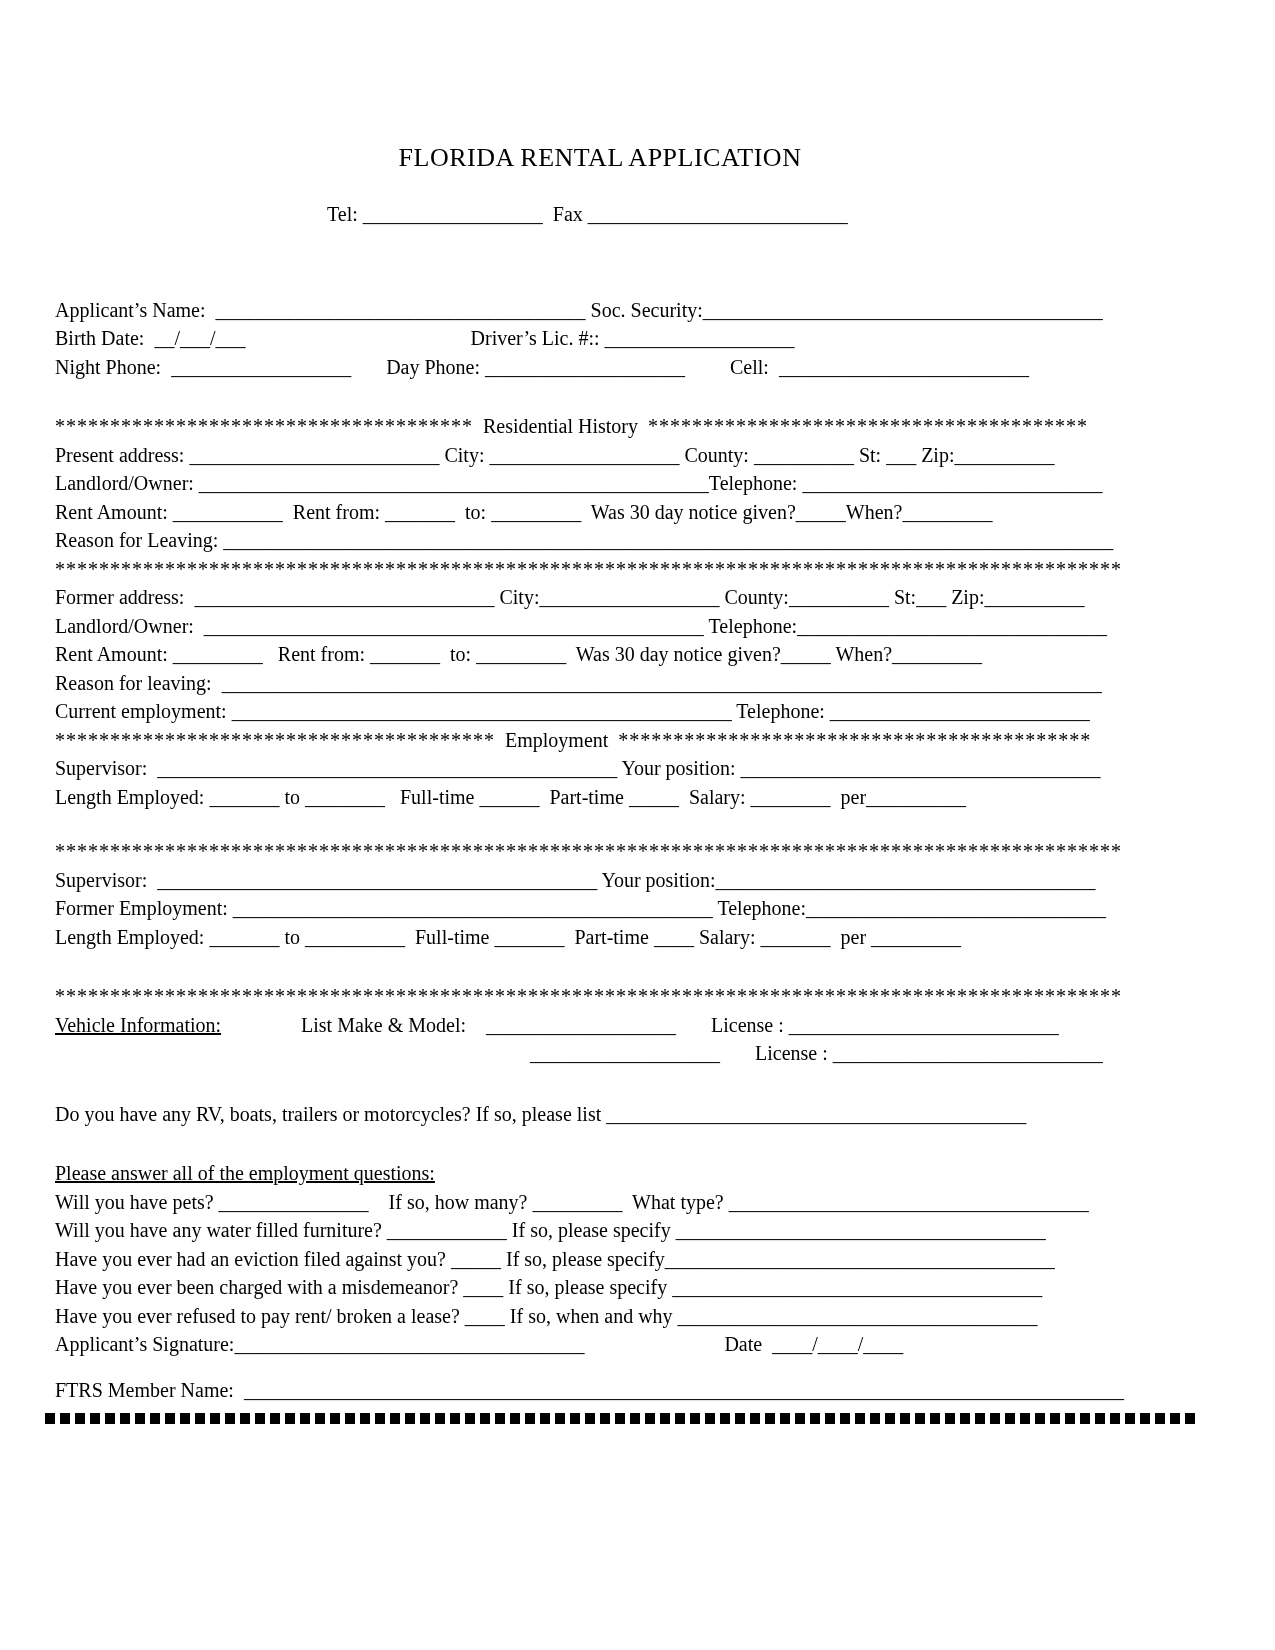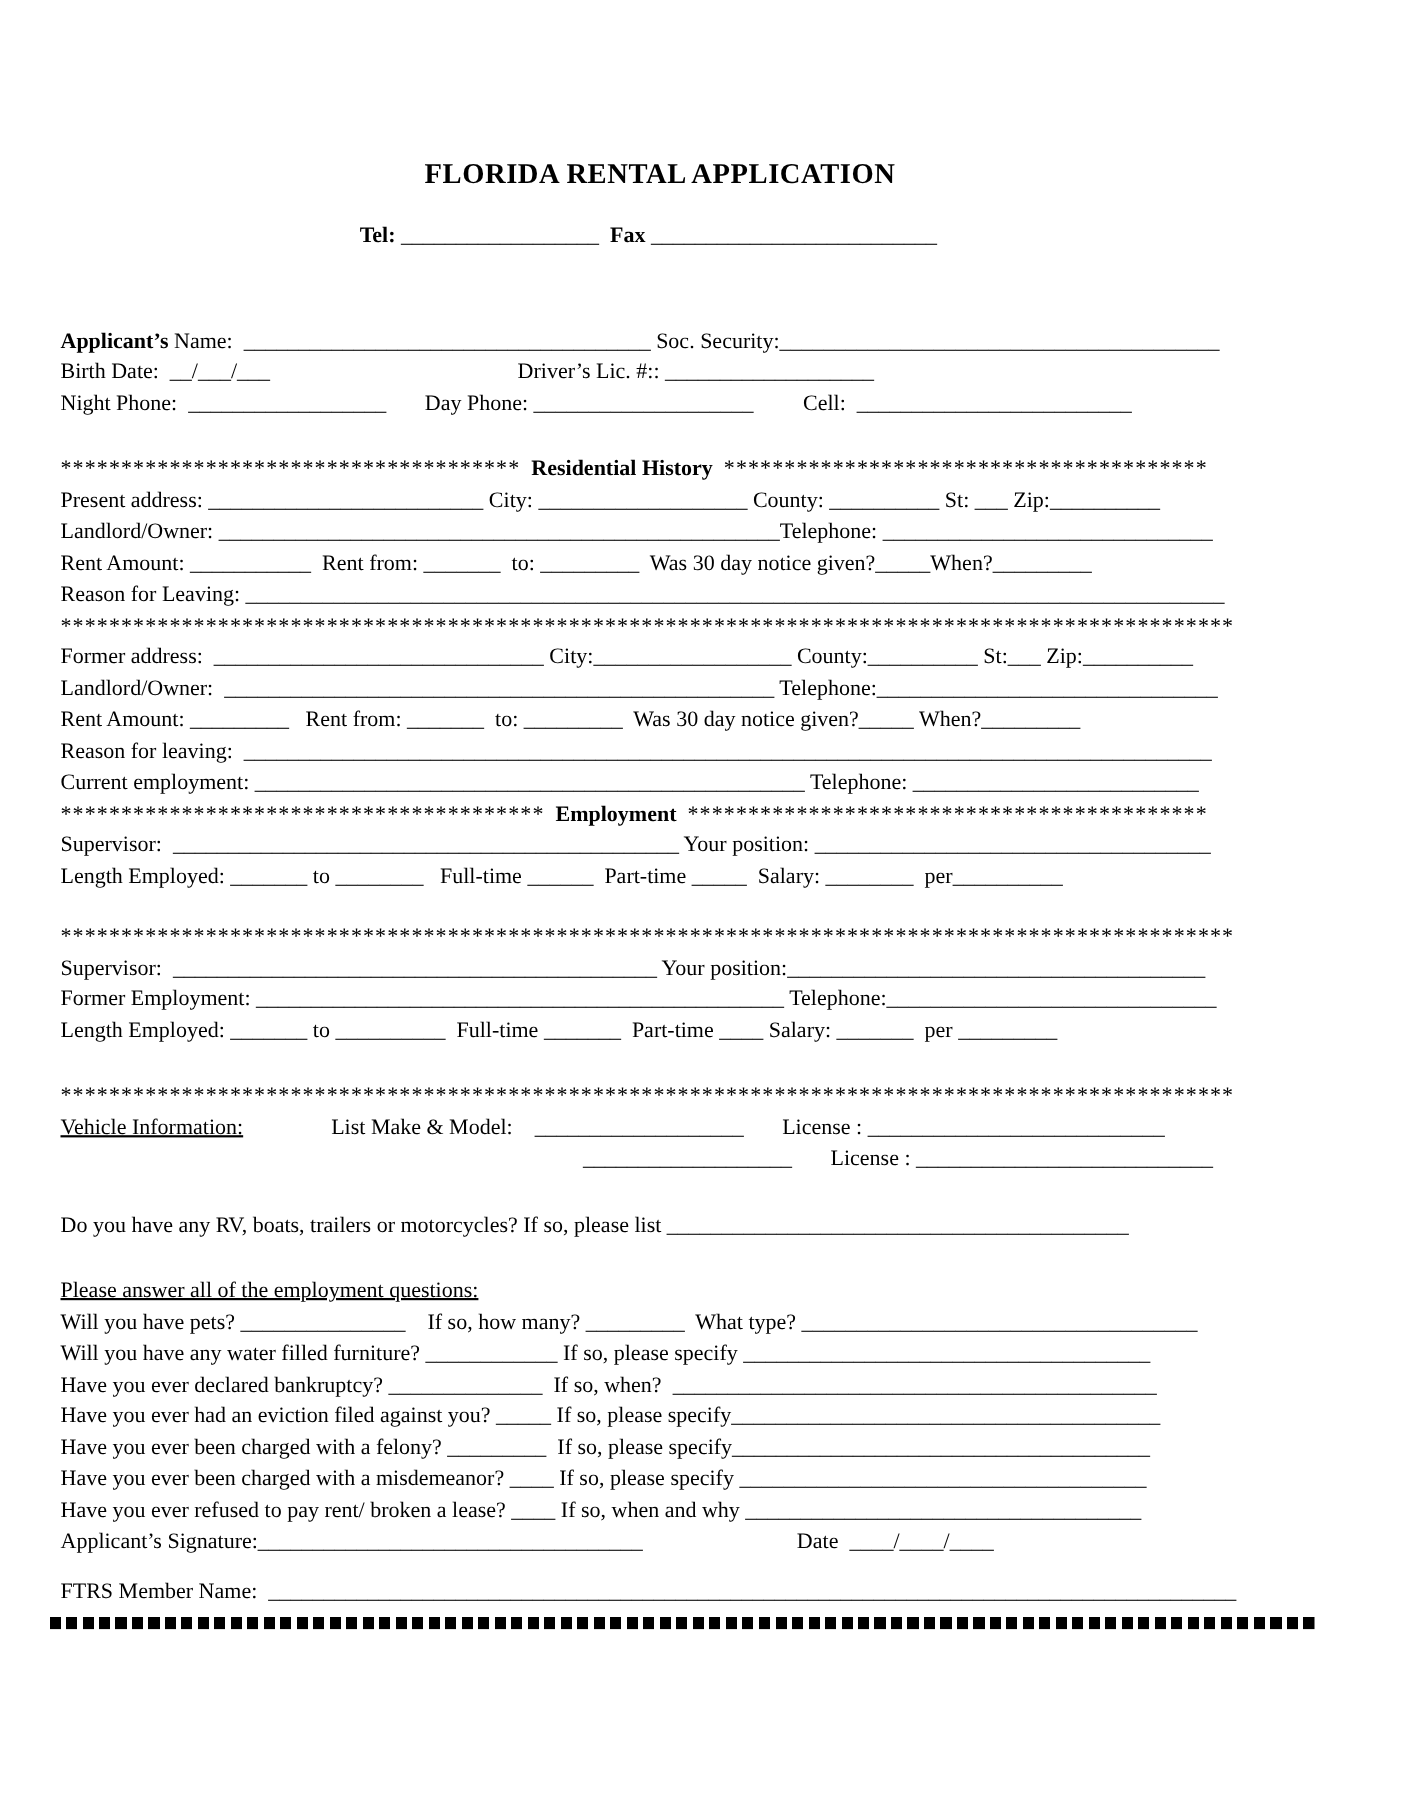--- a/index.html
+++ b/index.html
@@ -21,21 +21,21 @@
     font-size: 20px;
     color: #000000;
     background: #ffffff;
   }
   .line {
     white-space: pre;
     height: 28.5px;
     line-height: 28.5px;
     overflow: visible;
   }
-  .seg-b  { font-weight: bold; }
+  .seg-b  { font-weight: normal; }
   .seg-u  { text-decoration: underline; }
   .seg-st { letter-spacing: 1px; }
 
   
   [data-name="page-title"] {
     text-align: center;
     font-size: 26px;
     font-weight: bold;
     height: 36px;
     line-height: 36px;
@@ -85,21 +85,19 @@
     <div data-name="supervisor-line-former" class="line"><span class="seg-n" data-name="label-text">Supervisor:  </span><span class="seg-n" data-name="blank-field">____________________________________________</span><span class="seg-n" data-name="label-text"> Your position:</span><span class="seg-n" data-name="blank-field">______________________________________</span></div>
     <div data-name="former-employment-line" class="line"><span class="seg-n" data-name="label-text">Former Employment: </span><span class="seg-n" data-name="blank-field">________________________________________________</span><span class="seg-n" data-name="label-text"> Telephone:</span><span class="seg-n" data-name="blank-field">______________________________</span></div>
     <div data-name="length-employed-line-former" class="line"><span class="seg-n" data-name="label-text">Length Employed: </span><span class="seg-n" data-name="blank-field">_______</span><span class="seg-n" data-name="label-text"> to </span><span class="seg-n" data-name="blank-field">__________</span><span class="seg-n" data-name="label-text">  Full-time </span><span class="seg-n" data-name="blank-field">_______</span><span class="seg-n" data-name="label-text">  Part-time </span><span class="seg-n" data-name="blank-field">____</span><span class="seg-n" data-name="label-text"> Salary: </span><span class="seg-n" data-name="blank-field">_______</span><span class="seg-n" data-name="label-text">  per </span><span class="seg-n" data-name="blank-field">_________</span></div>
     <div data-name="vehicle-separator" class="line"><span class="seg-st" data-name="asterisk-run">*************************************************************************************************</span></div>
     <div data-name="vehicle-information-line" class="line"><span class="seg-u" data-name="label-text">Vehicle Information:</span><span class="seg-n" data-name="spacer">                </span><span class="seg-n" data-name="label-text">List Make &amp; Model:    </span><span class="seg-n" data-name="blank-field">___________________</span><span class="seg-n" data-name="spacer">       </span><span class="seg-n" data-name="label-text">License : </span><span class="seg-n" data-name="blank-field">___________________________</span></div>
     <div data-name="vehicle-license-line-2" class="line"><span class="seg-n" data-name="spacer">                                                                                               </span><span class="seg-n" data-name="blank-field">___________________</span><span class="seg-n" data-name="spacer">       </span><span class="seg-n" data-name="label-text">License : </span><span class="seg-n" data-name="blank-field">___________________________</span></div>
     <div data-name="rv-question-line" class="line"><span class="seg-n" data-name="label-text">Do you have any RV, boats, trailers or motorcycles? If so, please list </span><span class="seg-n" data-name="blank-field">__________________________________________</span></div>
     <div data-name="answer-questions-header" class="line"><span class="seg-u" data-name="label-text">Please answer all of the employment questions:</span></div>
     <div data-name="pets-question-line" class="line"><span class="seg-n" data-name="label-text">Will you have pets? </span><span class="seg-n" data-name="blank-field">_______________</span><span class="seg-n" data-name="label-text">    If so, how many? </span><span class="seg-n" data-name="blank-field">_________</span><span class="seg-n" data-name="label-text">  What type? </span><span class="seg-n" data-name="blank-field">____________________________________</span></div>
     <div data-name="water-furniture-question-line" class="line"><span class="seg-n" data-name="label-text">Will you have any water filled furniture? </span><span class="seg-n" data-name="blank-field">____________</span><span class="seg-n" data-name="label-text"> If so, please specify </span><span class="seg-n" data-name="blank-field">_____________________________________</span></div>
-    <div data-name="bankruptcy-question-line" class="line"><span class="seg-n" data-name="label-text">Have you ever declared bankruptcy? </span><span class="seg-n" data-name="blank-field">______________</span><span class="seg-n" data-name="label-text">  If so, when?  </span><span class="seg-n" data-name="blank-field">____________________________________________</span></div>
     <div data-name="eviction-question-line" class="line"><span class="seg-n" data-name="label-text">Have you ever had an eviction filed against you? </span><span class="seg-n" data-name="blank-field">_____</span><span class="seg-n" data-name="label-text"> If so, please specify</span><span class="seg-n" data-name="blank-field">_______________________________________</span></div>
-    <div data-name="felony-question-line" class="line"><span class="seg-n" data-name="label-text">Have you ever been charged with a felony? </span><span class="seg-n" data-name="blank-field">_________</span><span class="seg-n" data-name="label-text">  If so, please specify</span><span class="seg-n" data-name="blank-field">______________________________________</span></div>
     <div data-name="misdemeanor-question-line" class="line"><span class="seg-n" data-name="label-text">Have you ever been charged with a misdemeanor? </span><span class="seg-n" data-name="blank-field">____</span><span class="seg-n" data-name="label-text"> If so, please specify </span><span class="seg-n" data-name="blank-field">_____________________________________</span></div>
     <div data-name="refused-rent-question-line" class="line"><span class="seg-n" data-name="label-text">Have you ever refused to pay rent/ broken a lease? </span><span class="seg-n" data-name="blank-field">____</span><span class="seg-n" data-name="label-text"> If so, when and why </span><span class="seg-n" data-name="blank-field">____________________________________</span></div>
     <div data-name="applicant-signature-line" class="line"><span class="seg-n" data-name="label-text">Applicant’s Signature:</span><span class="seg-n" data-name="blank-field">___________________________________</span><span class="seg-n" data-name="spacer">                            </span><span class="seg-n" data-name="label-text">Date  </span><span class="seg-n" data-name="blank-field">____/____/____</span></div>
     <div data-name="ftrs-member-line" class="line"><span class="seg-n" data-name="label-text">FTRS Member Name:  </span><span class="seg-n" data-name="blank-field">________________________________________________________________________________________</span></div>
     <div data-name="cut-line" class="cut-line" style="background: repeating-linear-gradient(90deg, rgb(0, 0, 0) 0px, rgb(0, 0, 0) 10px, rgb(255, 255, 255) 10px, rgb(255, 255, 255) 15px);"></div>
   </div>
 
 </body></html>

